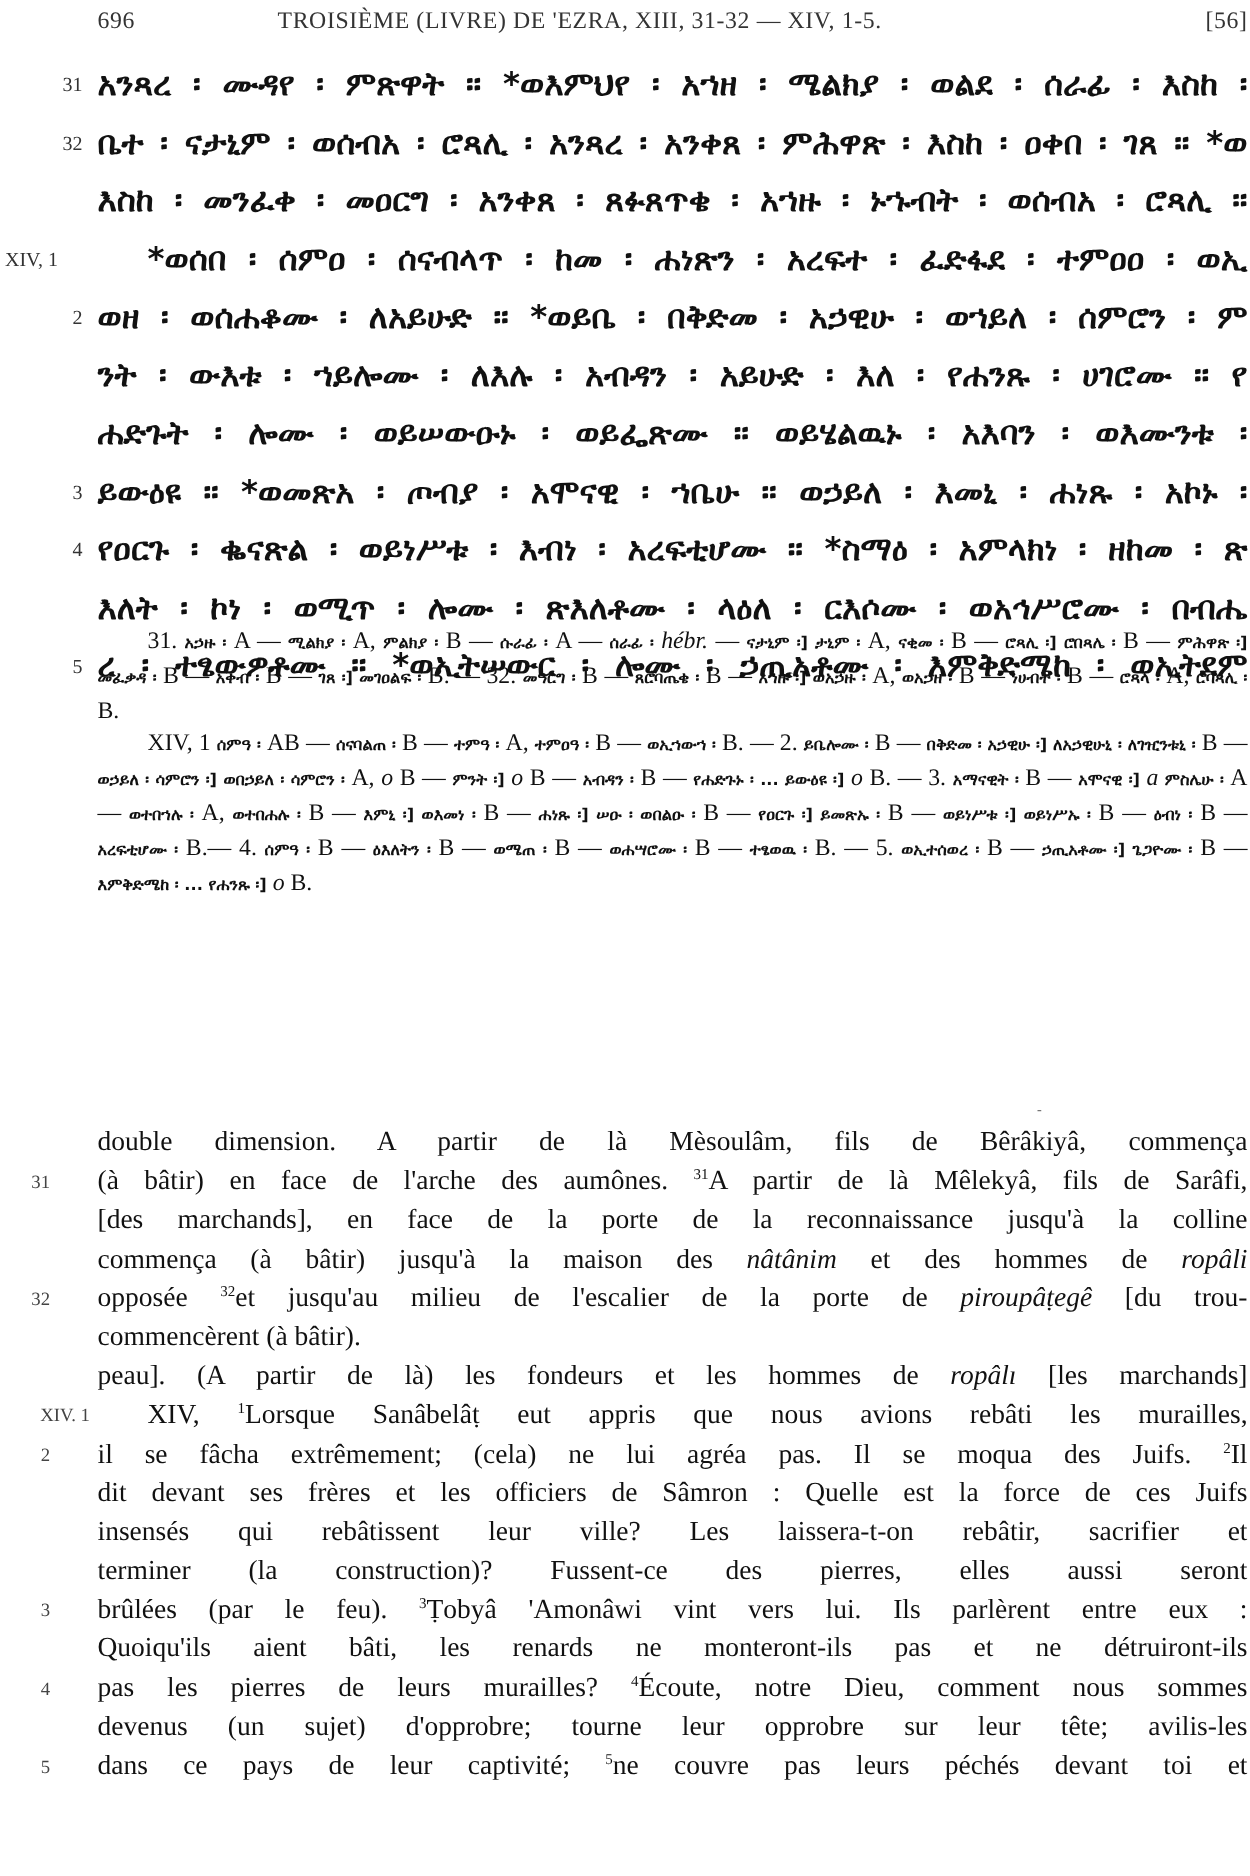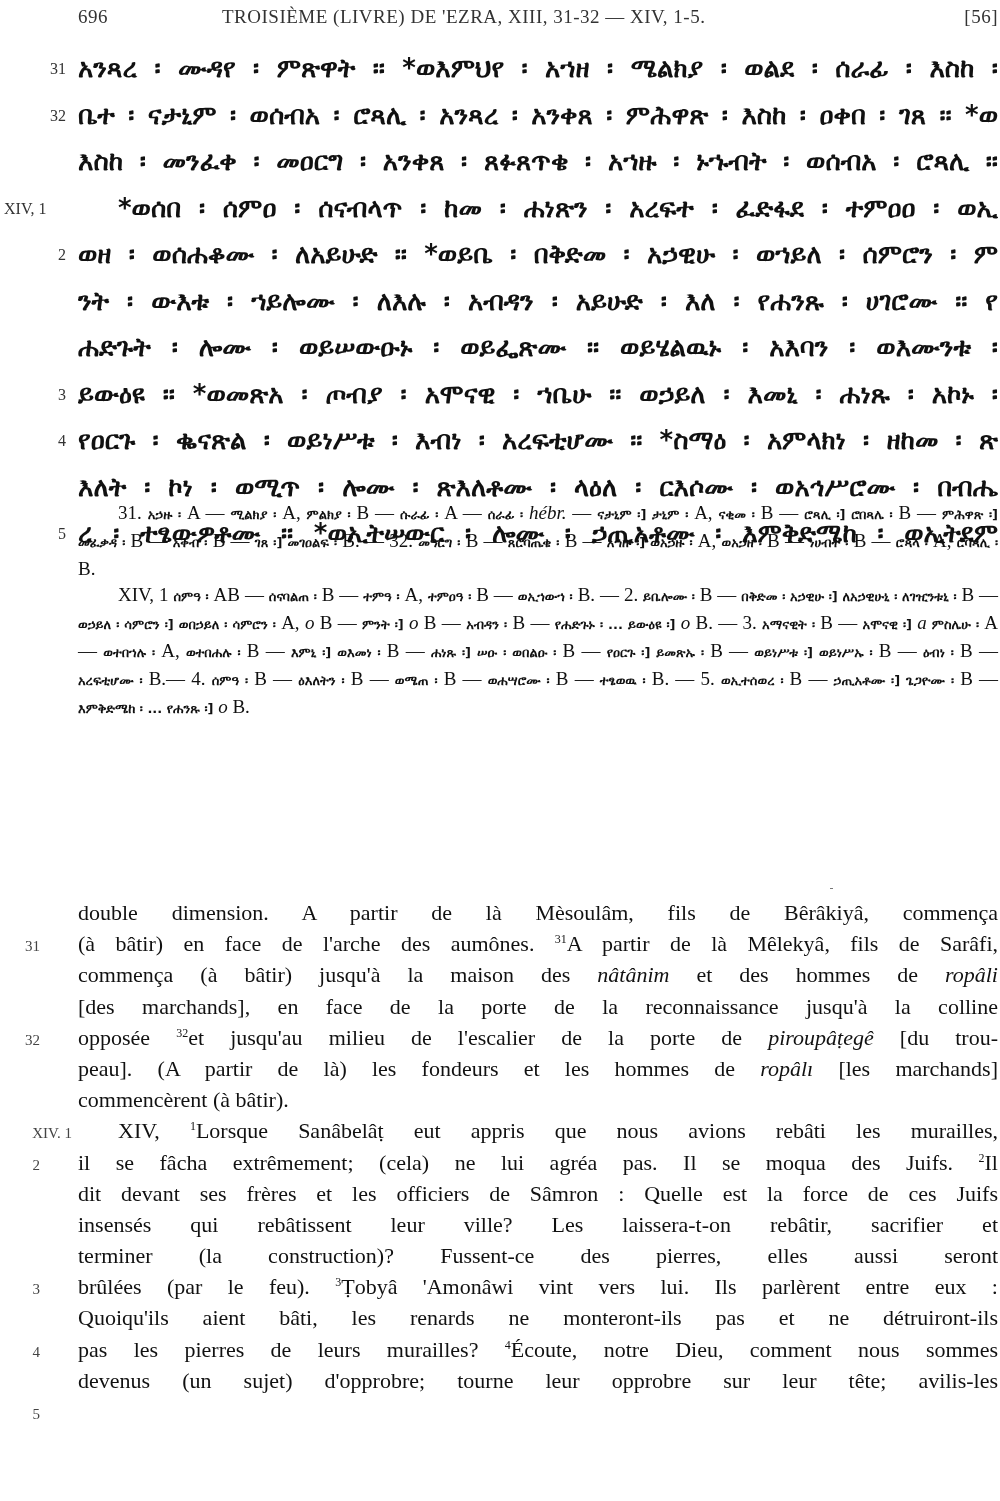--- a/index.html
+++ b/index.html
@@ -104,37 +104,37 @@
       <div class="fline">
         <span class="mnum"></span>
         <span class="ftext">double dimension. A partir de là Mèsoulâm, fils de Bêrâkiyâ, commença</span>
       </div>
       <div class="fline">
         <span class="mnum">31</span>
         <span class="ftext">(à bâtir) en face de l'arche des aumônes. <sup>31</sup>A partir de là Mêlekyâ, fils de Sarâfi,</span>
       </div>
       <div class="fline">
         <span class="mnum"></span>
-        <span class="ftext">commença (à bâtir) jusqu'à la maison des <i>nâtânim</i> et des hommes de <i>ropâli</i></span>
+        <span class="ftext">[des marchands], en face de la porte de la reconnaissance jusqu'à la colline</span>
       </div>
       <div class="fline">
         <span class="mnum"></span>
-        <span class="ftext">[des marchands], en face de la porte de la reconnaissance jusqu'à la colline</span>
+        <span class="ftext">commença (à bâtir) jusqu'à la maison des <i>nâtânim</i> et des hommes de <i>ropâli</i></span>
       </div>
       <div class="fline">
         <span class="mnum">32</span>
         <span class="ftext">opposée <sup>32</sup>et jusqu'au milieu de l'escalier de la porte de <i>piroupâṭegê</i> [du trou-</span>
       </div>
       <div class="fline">
         <span class="mnum"></span>
-        <span class="ftext">peau]. (A partir de là) les fondeurs et les hommes de <i>ropâlı</i> [les marchands]</span>
+        <span class="ftext last">commencèrent (à bâtir).</span>
       </div>
       <div class="fline">
         <span class="mnum"></span>
-        <span class="ftext last">commencèrent (à bâtir).</span>
+        <span class="ftext">peau]. (A partir de là) les fondeurs et les hommes de <i>ropâlı</i> [les marchands]</span>
       </div>
       <div class="fline">
         <span class="mnum wide">XIV. 1</span>
         <span class="ftext indent">XIV, <sup>1</sup>Lorsque Sanâbelâṭ eut appris que nous avions rebâti les murailles,</span>
       </div>
       <div class="fline">
         <span class="mnum">2</span>
         <span class="ftext">il se fâcha extrêmement; (cela) ne lui agréa pas. Il se moqua des Juifs. <sup>2</sup>Il</span>
       </div>
       <div class="fline">
@@ -160,16 +160,17 @@
       <div class="fline">
         <span class="mnum">4</span>
         <span class="ftext">pas les pierres de leurs murailles? <sup>4</sup>Écoute, notre Dieu, comment nous sommes</span>
       </div>
       <div class="fline">
         <span class="mnum"></span>
         <span class="ftext">devenus (un sujet) d'opprobre; tourne leur opprobre sur leur tête; avilis-les</span>
       </div>
       <div class="fline">
         <span class="mnum">5</span>
+        <span class="ftext">dans ce pays de leur captivité; <sup>5</sup>ne couvre pas leurs péchés devant toi et</span>
       </div>
     </div>
 
 </div>
 
 </body></html>

